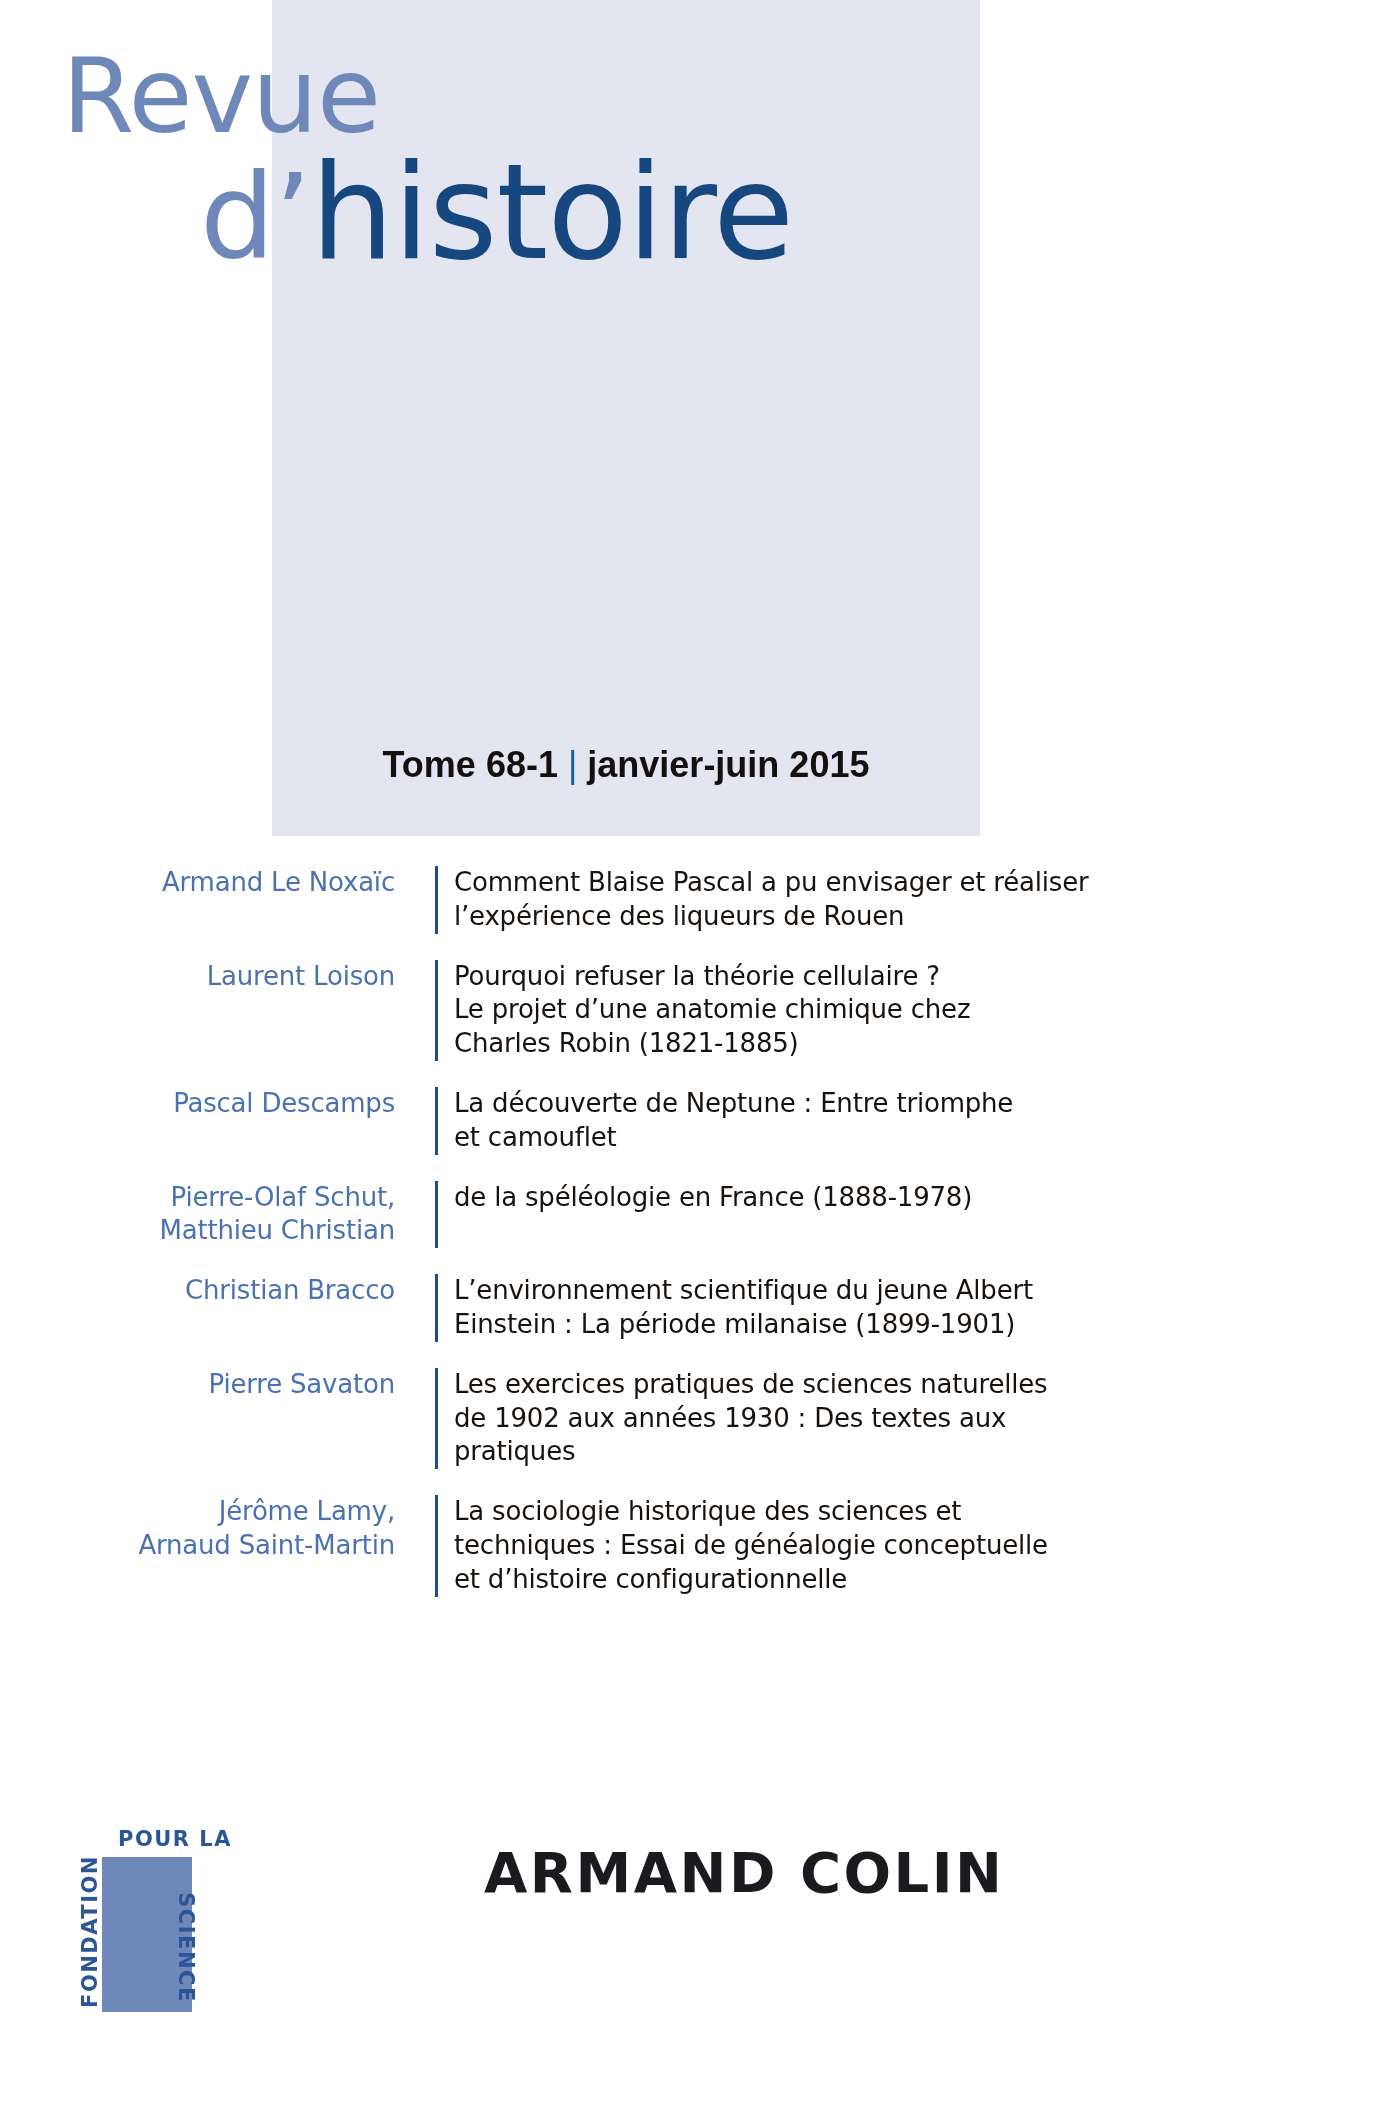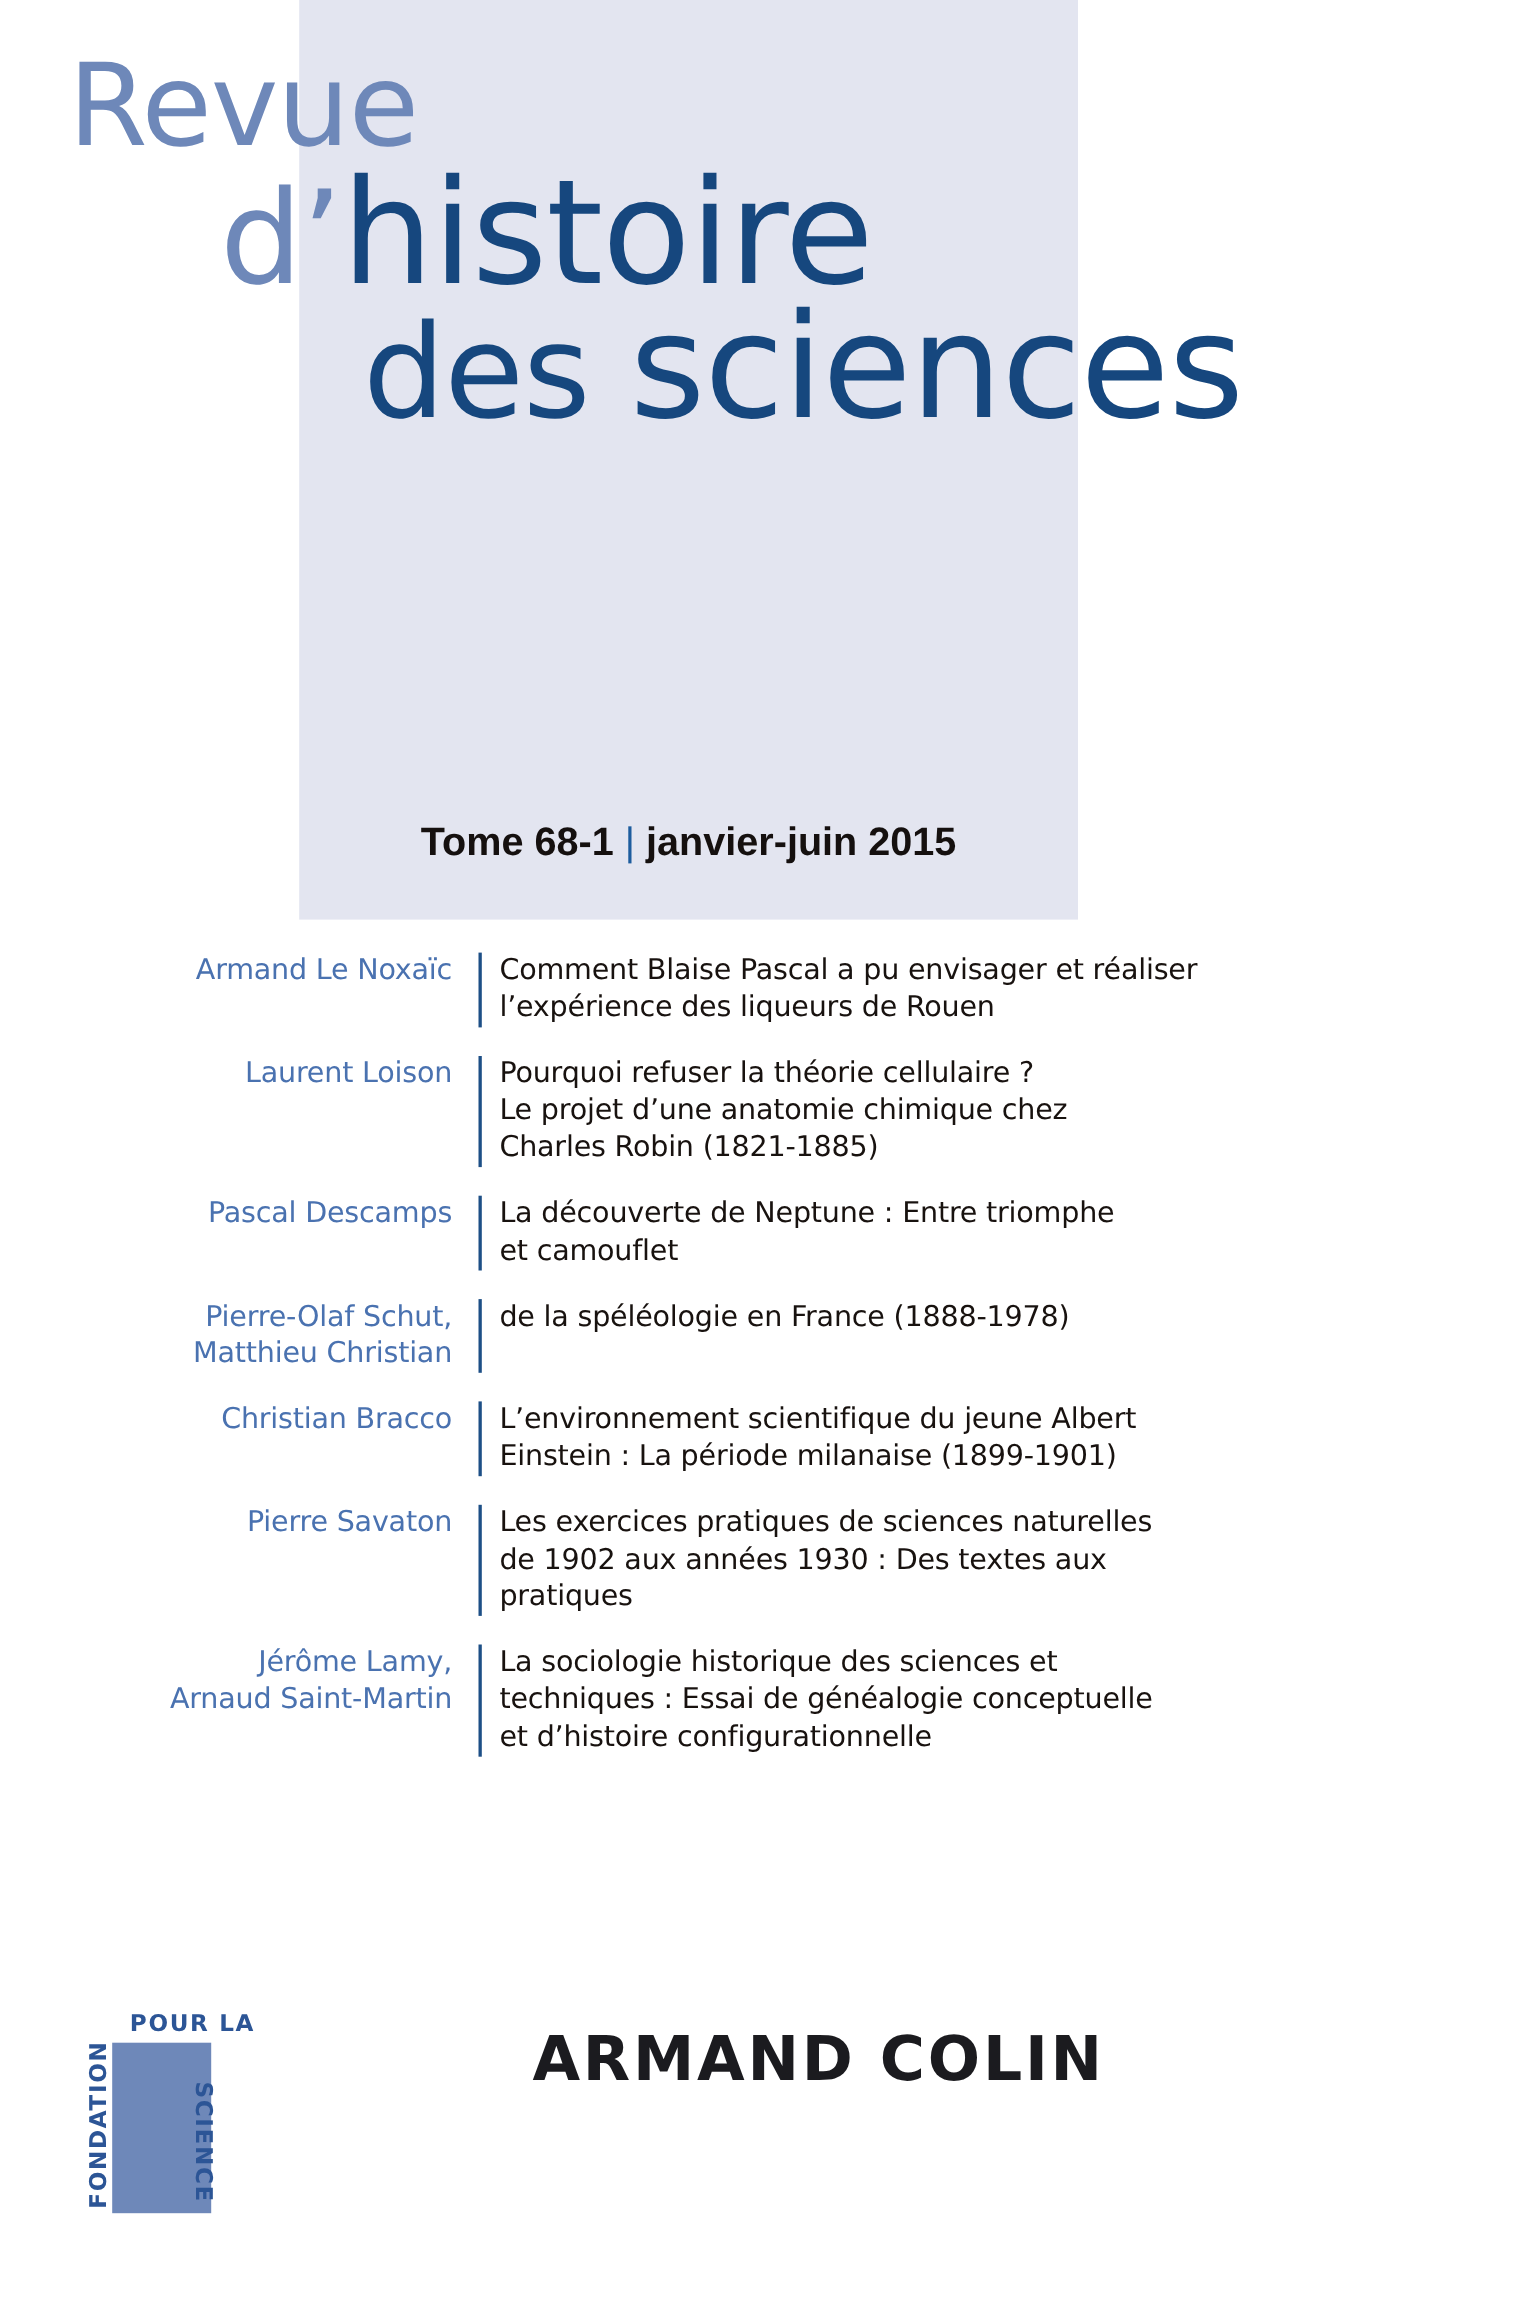--- a/index.html
+++ b/index.html
@@ -93,21 +93,21 @@
   }
   .toc-entry {
     display: flex;
     align-items: flex-start;
     margin-bottom: 26px;
   }
   .toc-authors {
     width: 335px;
     flex: 0 0 335px;
     text-align: right;
-    padding-right: 24px;
+    padding-right: 40px;
     box-sizing: border-box;
     color: #4a72b0;
     font-family: "DejaVu Sans", "Liberation Sans", sans-serif;
     font-size: 26px;
     line-height: 1.30;
     letter-spacing: -0.2px;
   }
   .toc-rule {
     flex: 0 0 3px;
     width: 3px;
@@ -198,23 +198,20 @@
 
   <div class="band"></div>
 
   <div class="masthead">
     <div class="mast-line mast-revue">Revue</div>
 
     <div class="mast-line mast-l2">
       <span class="tk-light">d’</span><span class="tk-dark tk-big">histoire</span>
     </div>
 
-    <div class="mast-line mast-l3">
-      <span class="tk-dark">des </span><span class="tk-dark tk-big">sciences</span>
-    </div>
   </div>
 
   <div class="issue-line">
     <span>Tome 68-1</span><span class="issue-sep">|</span><span>janvier-juin 2015</span>
   </div>
 
   <div class="toc" id="toc">
       <div class="toc-entry">
         <div class="toc-authors">
           <div>Armand Le Noxaïc</div>

